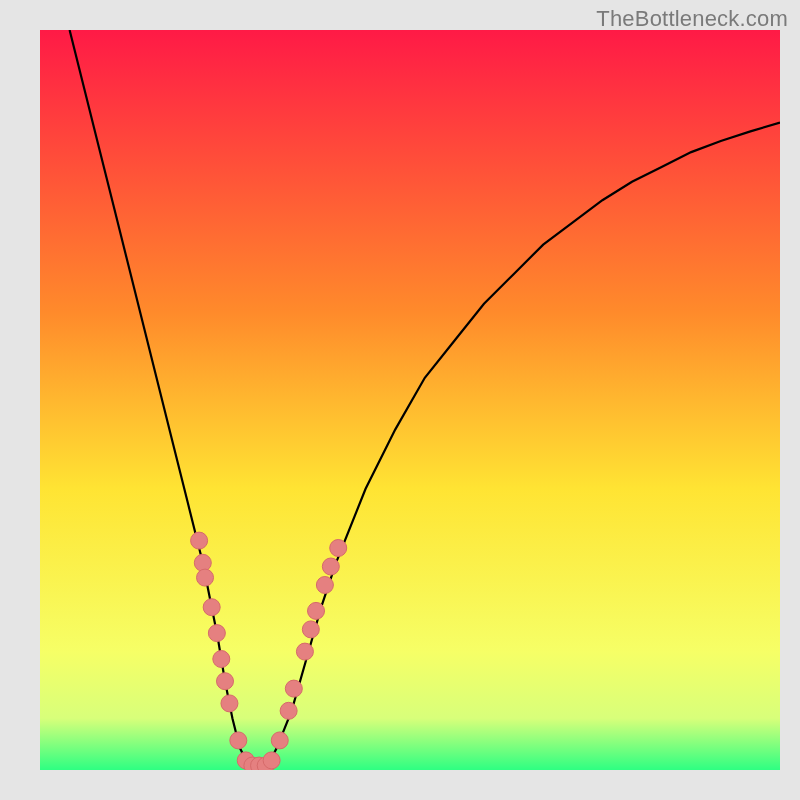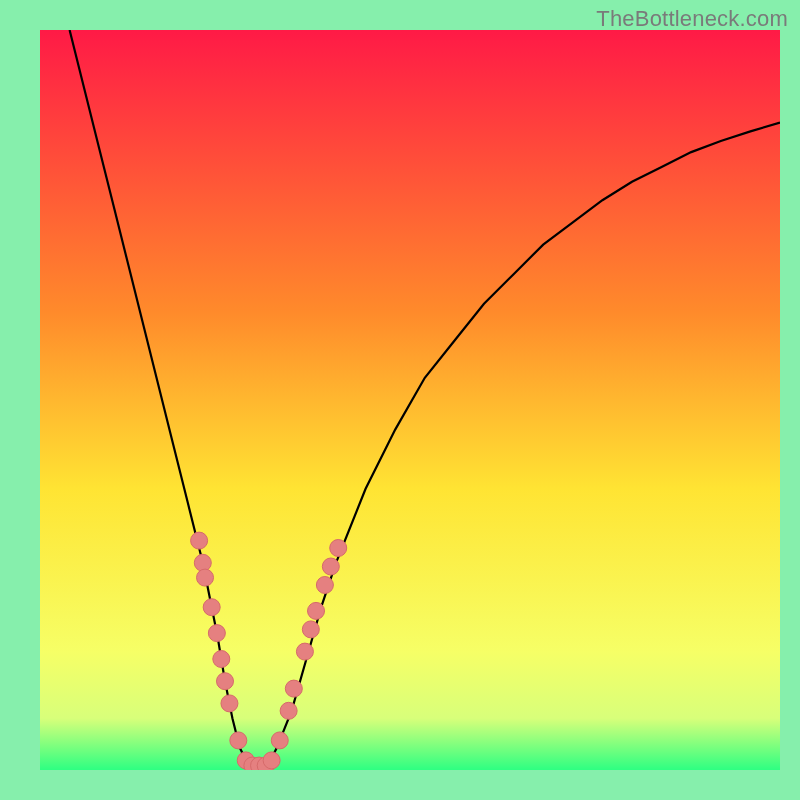--- a/index.html
+++ b/index.html
@@ -8,21 +8,21 @@
     width: 800px;
     height: 800px;
     background: #000;
     overflow: hidden;
     font-family: Arial, Helvetica, sans-serif;
   }
   .stage {
     position: relative;
     width: 800px;
     height: 800px;
-    background: #86efac;
+    background: #e5e5e5;
   }
   .watermark {
     position: absolute;
     top: 6px;
     right: 12px;
     color: #7a7a7a;
     font-size: 22px;
     font-weight: 500;
     font-family: Arial, Helvetica, sans-serif;
     letter-spacing: 0.2px;

